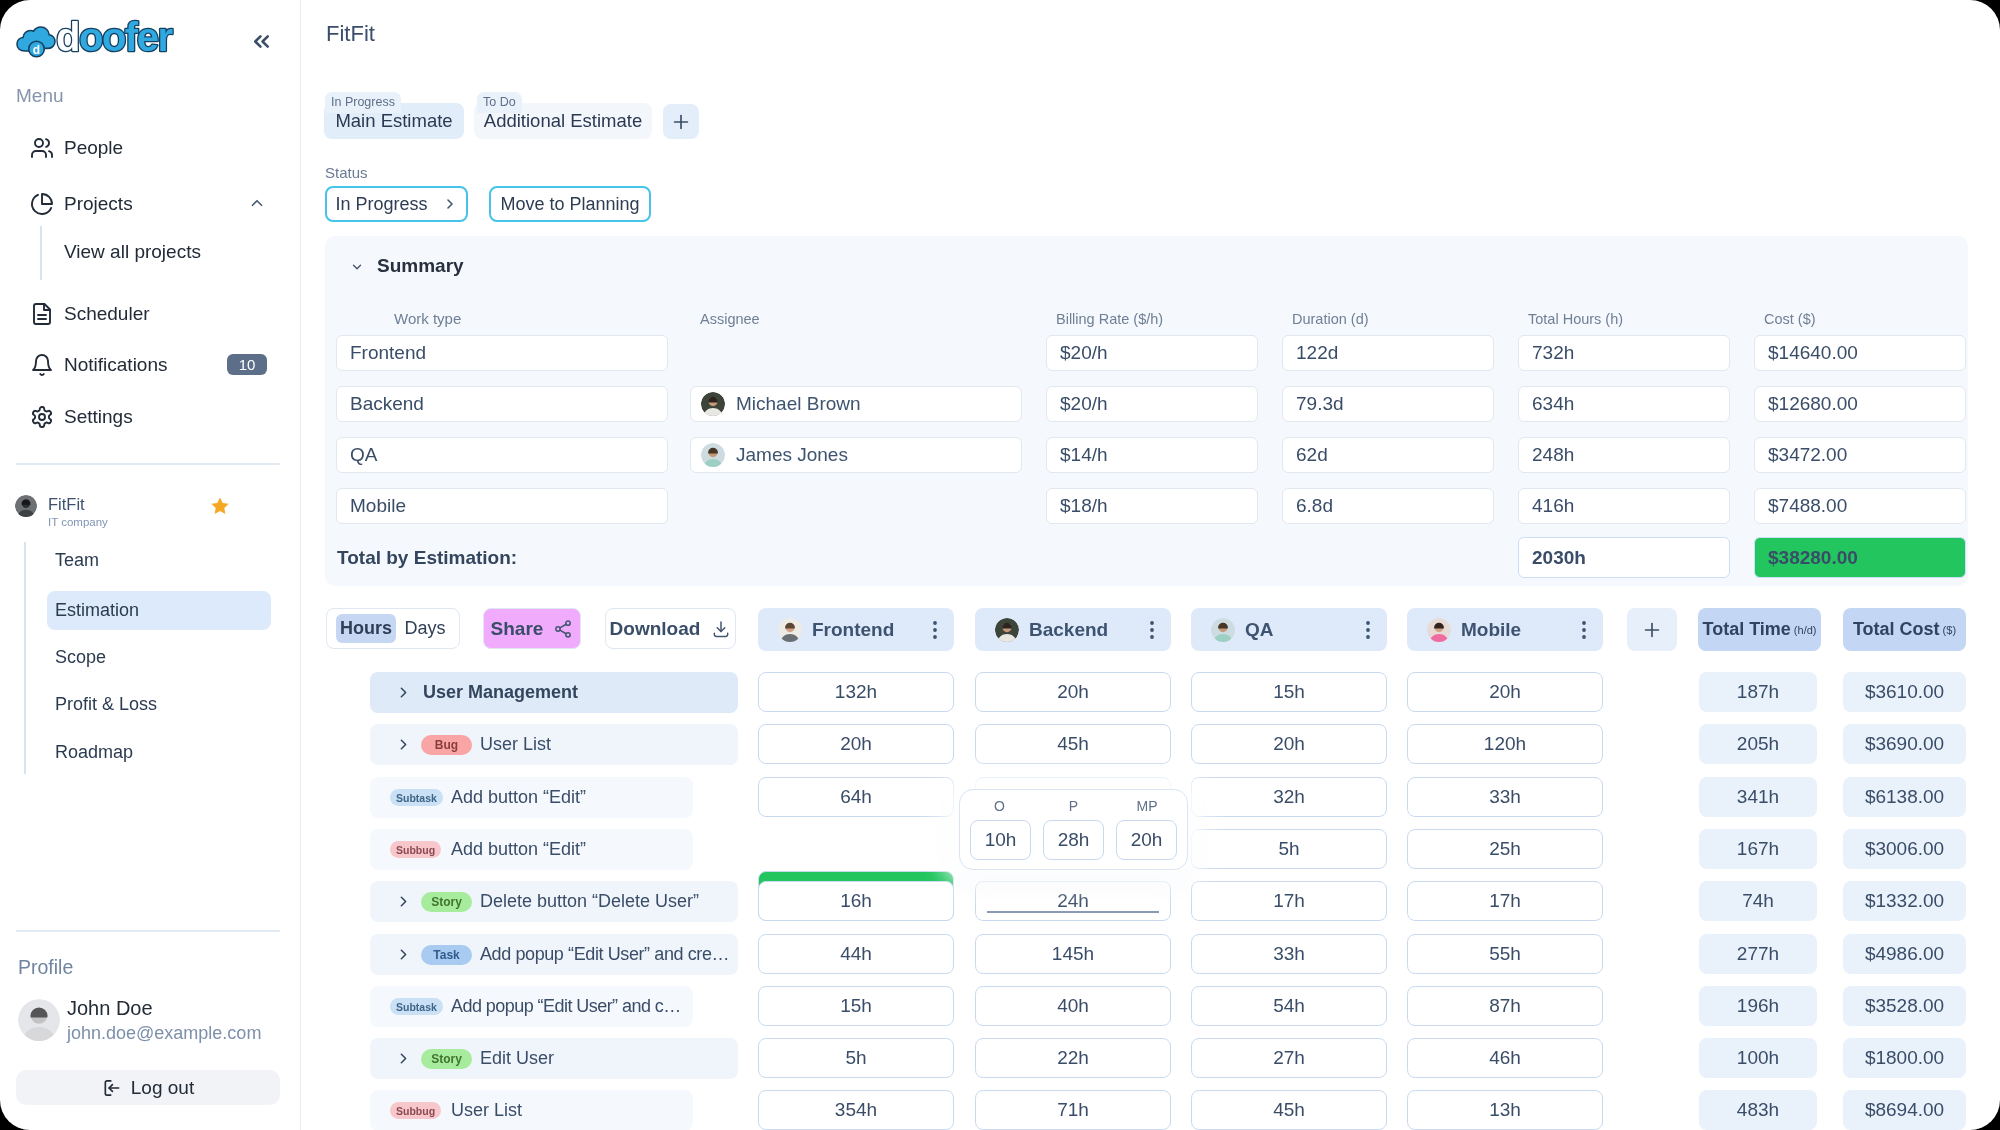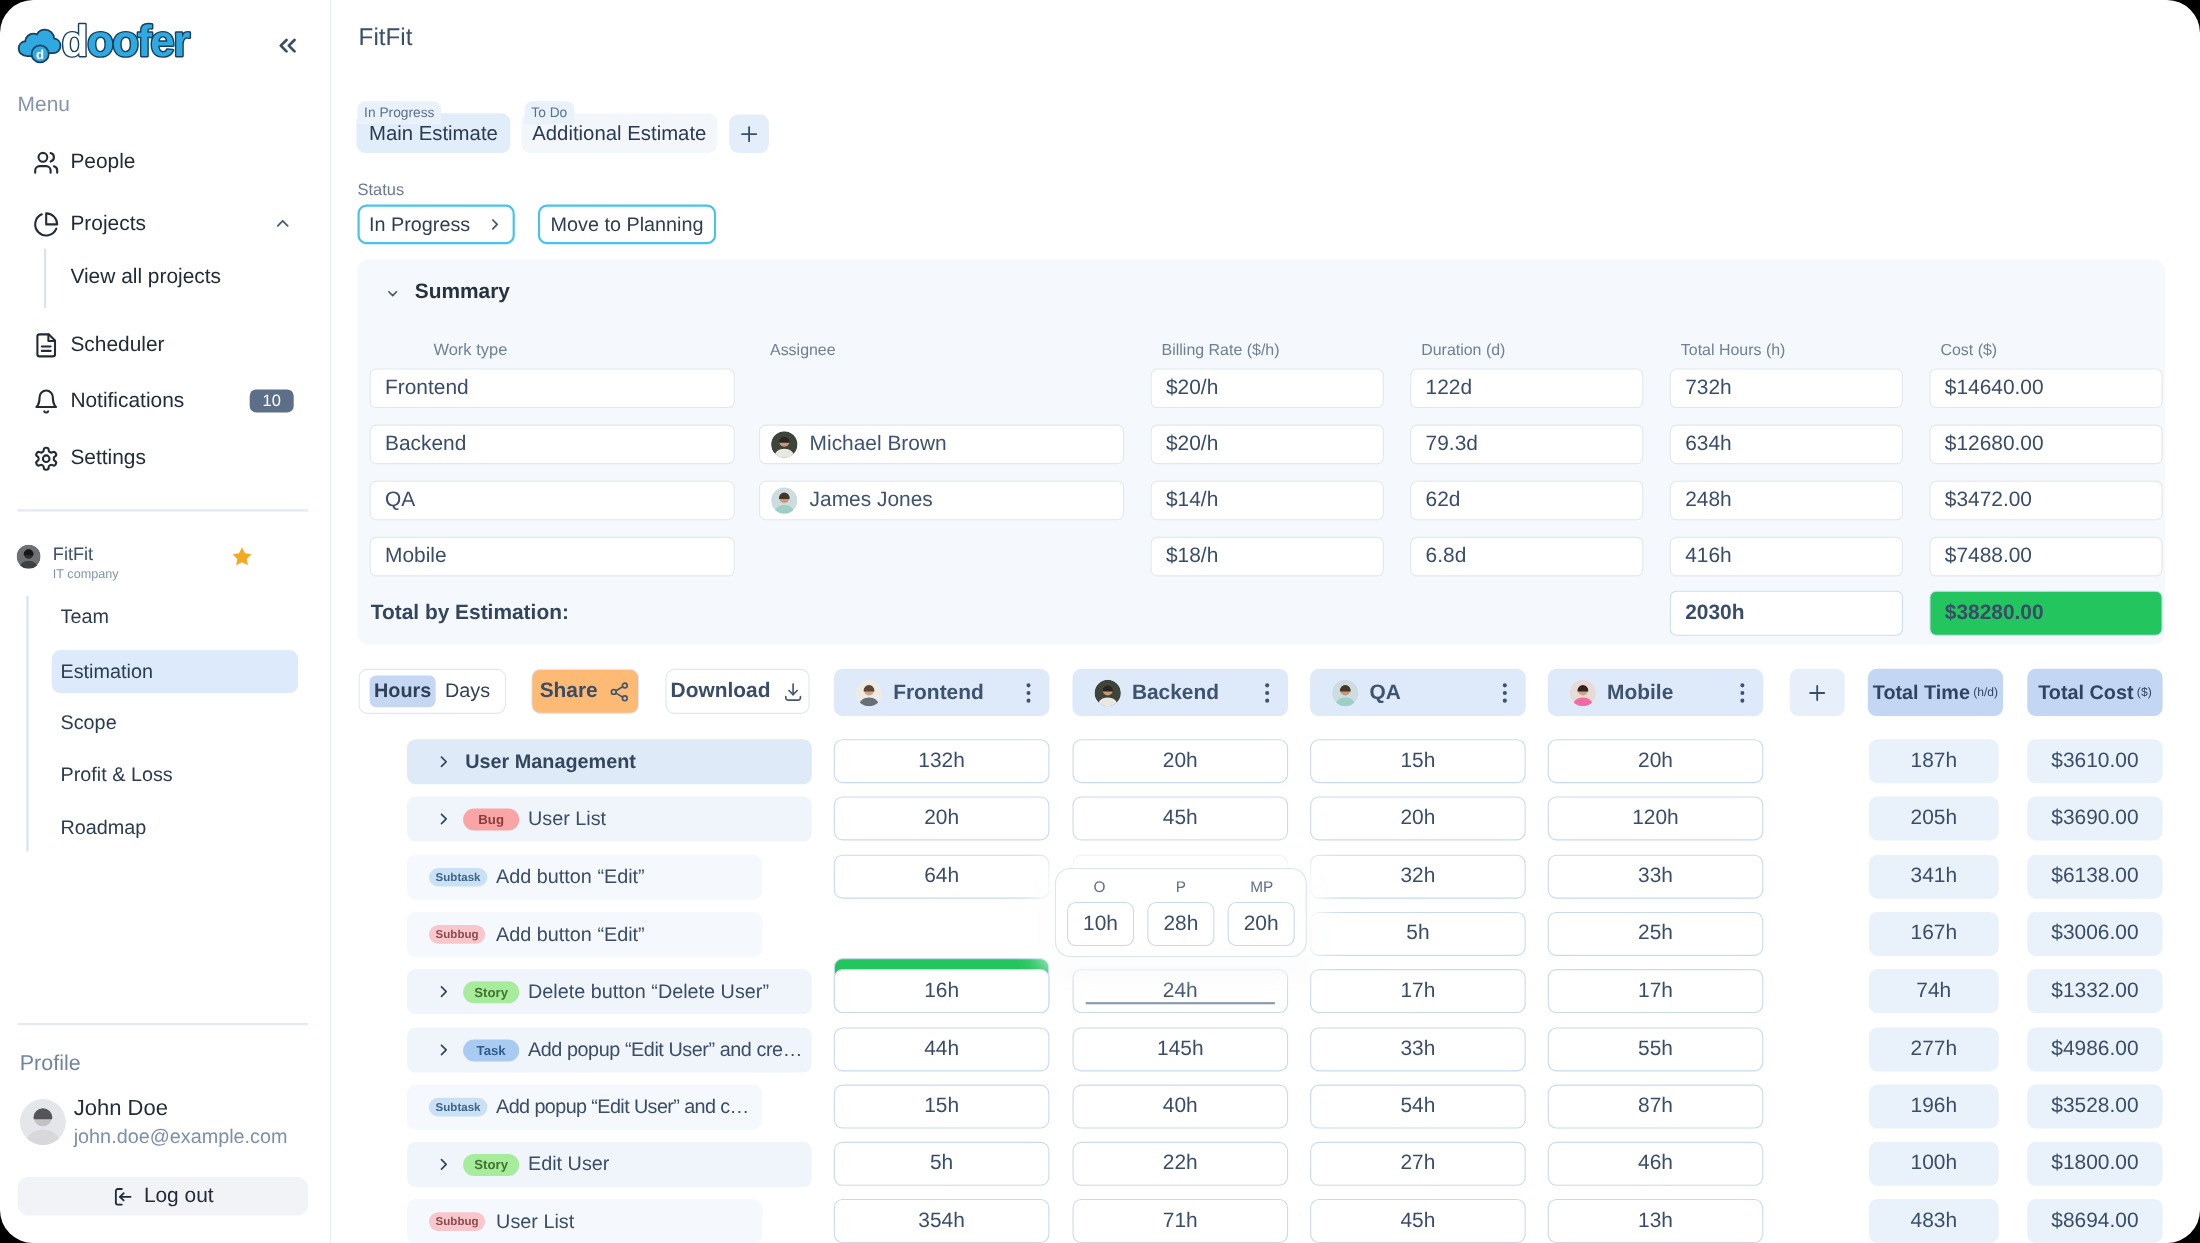--- a/index.html
+++ b/index.html
@@ -248,21 +248,21 @@
 <div style="position:absolute;left:1754px;top:537px;width:212px;height:41px;background:#22c55e;border:1.5px solid #cbdff6;border-radius:6px;">
       <div style="display:flex;align-items:center;height:100%;padding-left:13px;font-size:19px;font-weight:700;color:#3a4d68;white-space:nowrap;">$38280.00</div>
     </div>
 <div style="position:absolute;left:326px;top:608px;width:134px;height:41px;background:#fff;border:1px solid #dfe7f2;border-radius:8px;"></div>
 <div style="position:absolute;left:336px;top:614px;width:60px;height:29px;background:#c6d7f4;border-radius:6px;">
       <div class="ct" style="width:100%;height:100%;font-size:18px;font-weight:700;color:#2f4056;text-align:right;">Hours</div>
     </div>
 <div style="position:absolute;left:400px;top:614px;width:50px;height:29px;">
       <div class="ct" style="width:100%;height:100%;font-size:18px;color:#2f4056;">Days</div>
     </div>
-<div style="position:absolute;left:483px;top:608px;width:98px;height:41px;background:#fdba74;border:1px solid #dfe7f2;border-radius:8px;">
+<div style="position:absolute;left:483px;top:608px;width:98px;height:41px;background:#f0abfc;border:1px solid #dfe7f2;border-radius:8px;">
       <div class="ct" style="width:100%;height:100%;gap:10px;font-size:19px;font-weight:600;color:#3a4d68;">Share<span style="height:20px;color:#44566f"><svg width="20" height="20" viewBox="0 0 24 24" fill="none" stroke="currentColor" stroke-width="1.8" stroke-linecap="round" stroke-linejoin="round">
             <circle cx="18" cy="5" r="2.6"></circle>
             <circle cx="6" cy="12" r="2.6"></circle>
             <circle cx="18" cy="19" r="2.6"></circle>
             <line x1="8.4" y1="13.3" x2="15.6" y2="17.7"></line>
             <line x1="15.6" y1="6.3" x2="8.4" y2="10.7"></line>
           </svg></span></div>
     </div>
 <div style="position:absolute;left:605px;top:608px;width:131px;height:41px;background:#fff;border:1px solid #dfe7f2;border-radius:8px;">
       <div class="ct" style="width:100%;height:100%;gap:11px;font-size:19px;font-weight:600;color:#3a4d68;">Download<span style="height:20px;color:#44566f"><svg width="20" height="20" viewBox="0 0 24 24" fill="none" stroke="currentColor" stroke-width="1.8" stroke-linecap="round" stroke-linejoin="round">

